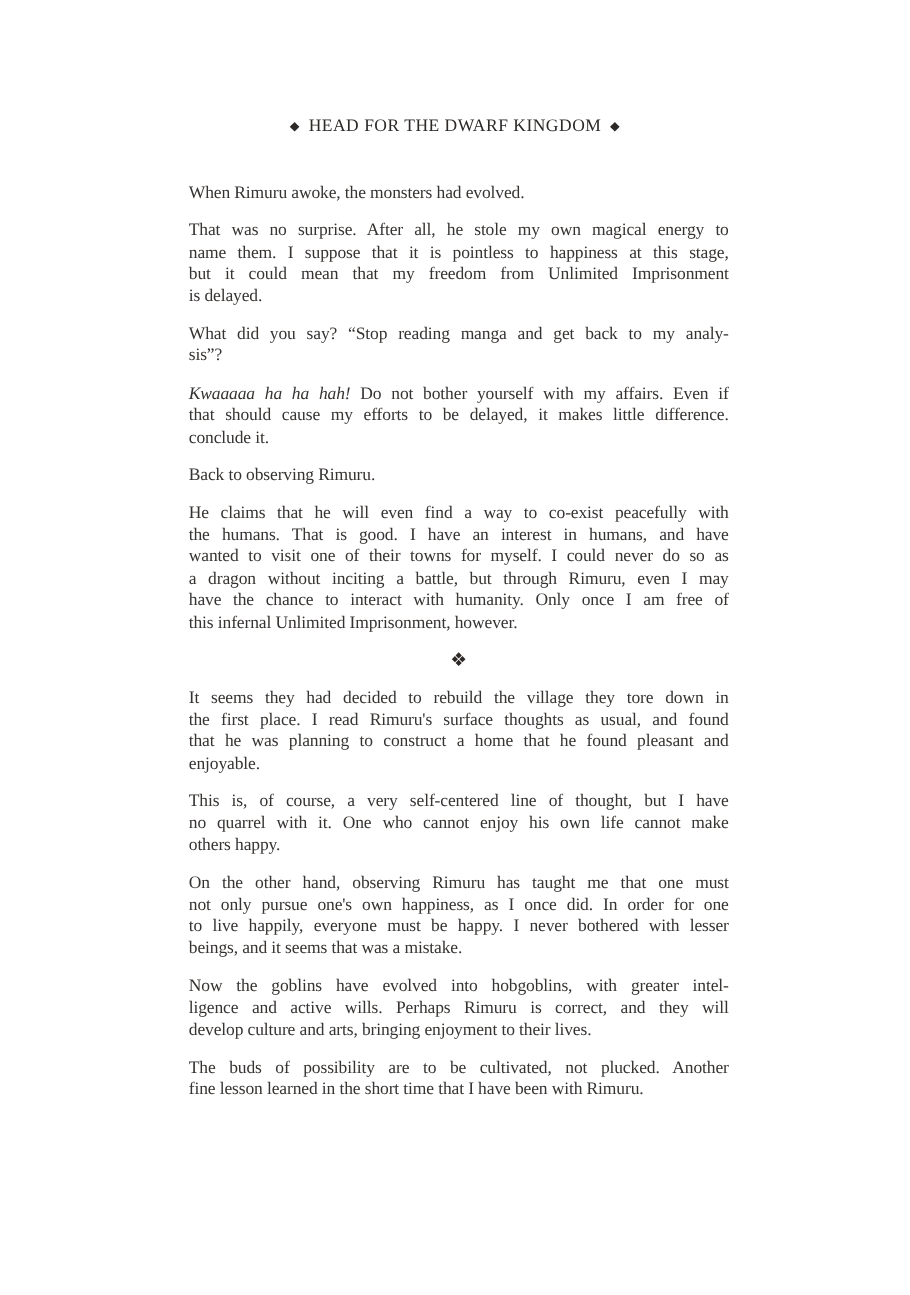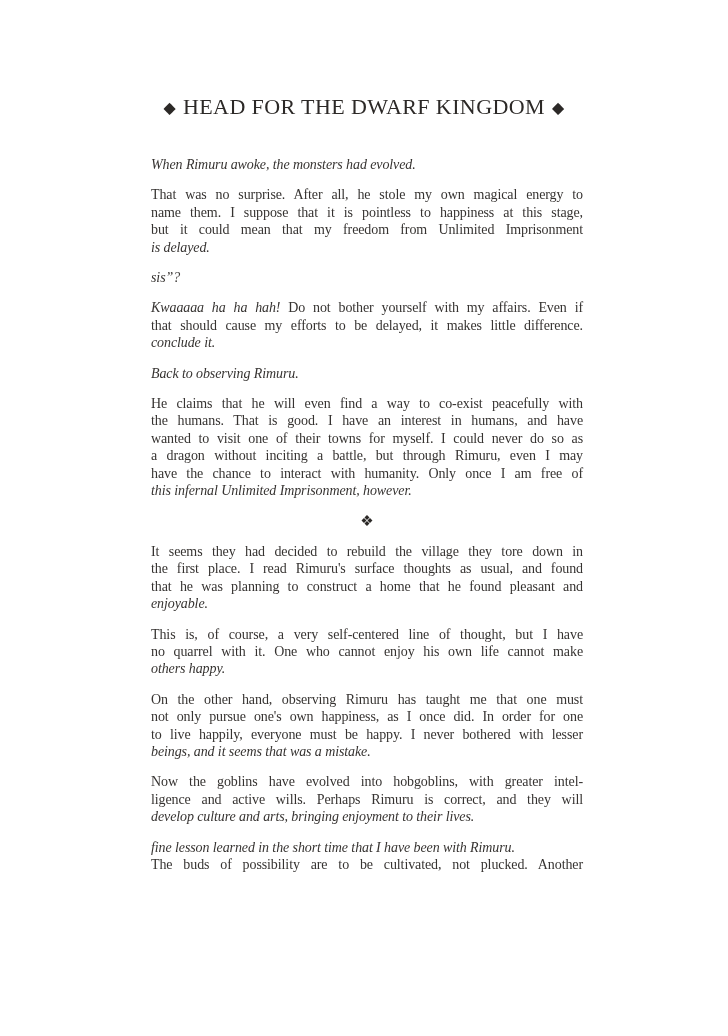--- a/index.html
+++ b/index.html
@@ -10,21 +10,21 @@
     height: 1036px;
     background: #ffffff;
     overflow: hidden;
     font-family: "Liberation Serif", "DejaVu Serif", serif;
     color: #363331;
   }
   .chapter-title {
     margin-top: 94px;
     margin-bottom: 36px;
     text-align: center;
-    font-size: 22px;
+    font-size: 14px;
     font-weight: normal;
     letter-spacing: 0.4px;
     color: #2c2927;
     white-space: nowrap;
   }
   .chapter-title .diamond {
     font-family: "DejaVu Sans", sans-serif;
     font-size: 0.72em;
     vertical-align: 1.5px;
   }
@@ -40,21 +40,20 @@
   .line {
     font-size: 14px;
     line-height: 17.4px;
     letter-spacing: -0.1px;
     text-align: justify;
     text-align-last: justify;
   }
   .line.last {
     text-align: left;
     text-align-last: left;
-    font-style: italic;
   }
   .ornament {
     text-align: center;
     font-family: "DejaVu Sans", sans-serif;
     font-size: 15px;
     line-height: 17.4px;
     margin-top: 4px;
     margin-bottom: 13px;
     color: #2c2927;
   }
@@ -70,20 +69,21 @@
       <div class="paragraph">
         <div class="line last">When Rimuru awoke, the monsters had evolved.</div>
       </div>
       <div class="paragraph">
         <div class="line">That was no surprise. After all, he stole my own magical energy to</div>
         <div class="line">name them. I suppose that it is pointless to happiness at this stage,</div>
         <div class="line">but it could mean that my freedom from Unlimited Imprisonment</div>
         <div class="line last">is delayed.</div>
       </div>
       <div class="paragraph">
+        <div class="line">What did you say? “Stop reading manga and get back to my analy-</div>
         <div class="line last">sis”?</div>
       </div>
       <div class="paragraph">
         <div class="line"><i>Kwaaaaa ha ha hah!</i> Do not bother yourself with my affairs. Even if</div>
         <div class="line">that should cause my efforts to be delayed, it makes little difference.</div>
         <div class="line last">conclude it.</div>
       </div>
       <div class="paragraph">
         <div class="line last">Back to observing Rimuru.</div>
       </div>
@@ -112,17 +112,17 @@
         <div class="line">not only pursue one's own happiness, as I once did. In order for one</div>
         <div class="line">to live happily, everyone must be happy. I never bothered with lesser</div>
         <div class="line last">beings, and it seems that was a mistake.</div>
       </div>
       <div class="paragraph">
         <div class="line">Now the goblins have evolved into hobgoblins, with greater intel-</div>
         <div class="line">ligence and active wills. Perhaps Rimuru is correct, and they will</div>
         <div class="line last">develop culture and arts, bringing enjoyment to their lives.</div>
       </div>
       <div class="paragraph">
+        <div class="line">The buds of possibility are to be cultivated, not plucked. Another</div>
         <div class="line last">fine lesson learned in the short time that I have been with Rimuru.</div>
-        <div class="line">The buds of possibility are to be cultivated, not plucked. Another</div>
       </div>
     </main>
 </div>
 
 </body></html>

